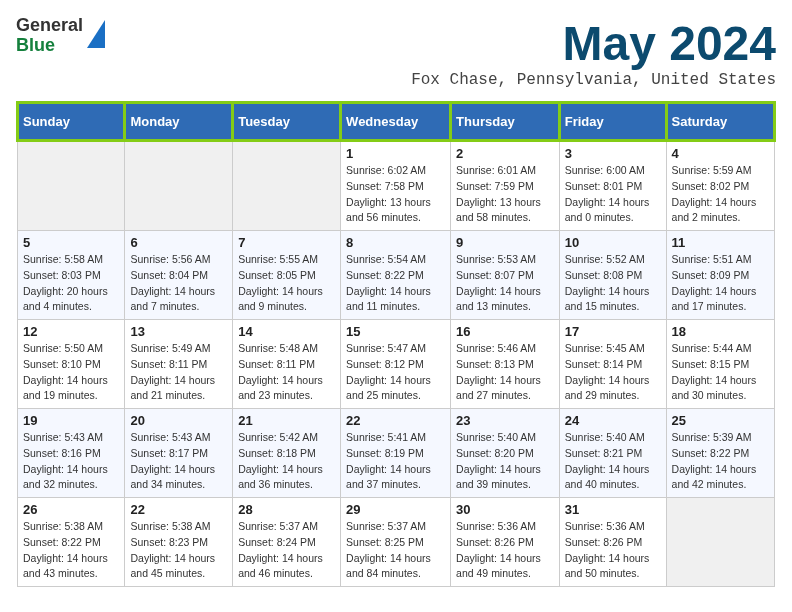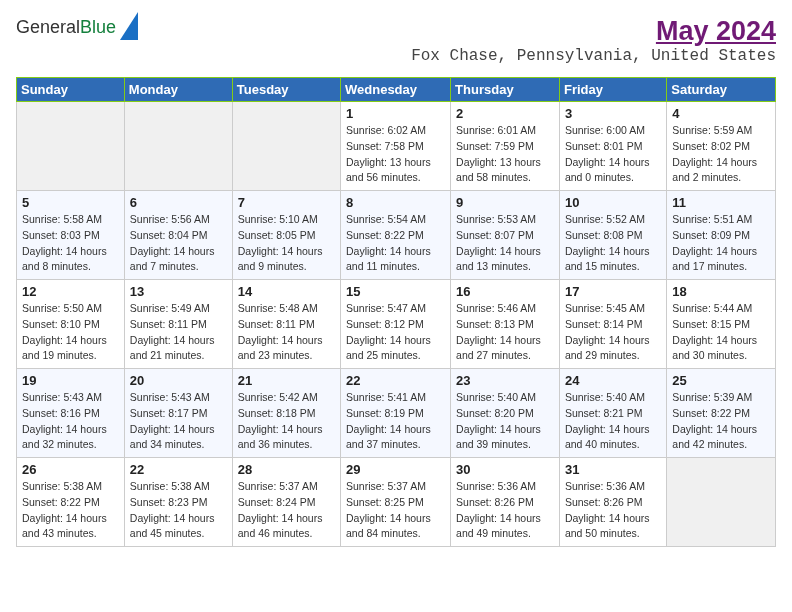--- a/index.html
+++ b/index.html
@@ -15,63 +15,62 @@
       justify-content: space-between;
       align-items: flex-start;
       margin-bottom: 12px;
     }
     .logo {
       display: flex;
       align-items: center;
     }
     .logo-text {
       display: flex;
-      flex-direction: row;
+      flex-direction: column;
       font-size: 18px;
-      font-weight: normal;
+      font-weight: bold;
       line-height: 1.1;
     }
     .logo-text .general { color: #333; }
     .logo-text .blue { color: #15803d; }
     .logo-triangle {
       width: 0;
       height: 0;
       border-left: 18px solid transparent;
       border-bottom: 28px solid #1a6fc4;
       margin-left: 4px;
       margin-top: -4px;
     }
     .title-block {
       text-align: right;
     }
     .title-block h1 {
-      font-size: 27px;
-      font-weight: bold;
-      color: #701a75;
-      text-decoration: underline;
+      font-size: 48px;
+      font-weight: bold;
+      color: #0c4a6e;
     }
     .title-block h2 {
       font-size: 16px;
       font-weight: normal;
       color: #444;
       font-family: Liberation Mono, monospace;
     }
     table {
       width: 100%;
       border-collapse: collapse;
       font-size: 11px;
     }
     thead tr th {
       background-color: #2f6bb5;
       color: #fff;
-      padding: 4px 4px;
+      padding: 10px 4px;
       text-align: left;
       font-size: 13px;
       font-weight: bold;
-      border: 1px solid #84cc16;
+      border: 3px solid #84cc16;
     }
     tbody tr td {
       border: 1px solid #ccc;
       vertical-align: top;
       padding: 4px 5px;
       width: 113px;
       min-height: 80px;
       font-size: 10.5px;
       color: #333;
       background: #fff;
@@ -140,29 +139,29 @@
           <div class="day-info"><span>Sunrise: 6:00 AM</span><br><span>Sunset: 8:01 PM</span><br><span>Daylight: 14 hours and 0 minutes.</span><br></div>
         </td>
         <td>
           <span class="day-number">4</span>
           <div class="day-info"><span>Sunrise: 5:59 AM</span><br><span>Sunset: 8:02 PM</span><br><span>Daylight: 14 hours and 2 minutes.</span><br></div>
         </td>
       </tr>
       <tr>
         <td>
           <span class="day-number">5</span>
-          <div class="day-info"><span>Sunrise: 5:58 AM</span><br><span>Sunset: 8:03 PM</span><br><span>Daylight: 14 hours and 8 minutes.</span><br></div>
+          <div class="day-info"><span>Sunrise: 5:58 AM</span><br><span>Sunset: 8:03 PM</span><br><span>Daylight: 20 hours and 4 minutes.</span><br></div>
         </td>
         <td>
           <span class="day-number">6</span>
           <div class="day-info"><span>Sunrise: 5:56 AM</span><br><span>Sunset: 8:04 PM</span><br><span>Daylight: 14 hours and 7 minutes.</span><br></div>
         </td>
         <td>
           <span class="day-number">7</span>
-          <div class="day-info"><span>Sunrise: 5:10 AM</span><br><span>Sunset: 8:05 PM</span><br><span>Daylight: 14 hours and 9 minutes.</span><br></div>
+          <div class="day-info"><span>Sunrise: 5:55 AM</span><br><span>Sunset: 8:05 PM</span><br><span>Daylight: 14 hours and 9 minutes.</span><br></div>
         </td>
         <td>
           <span class="day-number">8</span>
           <div class="day-info"><span>Sunrise: 5:54 AM</span><br><span>Sunset: 8:22 PM</span><br><span>Daylight: 14 hours and 11 minutes.</span><br></div>
         </td>
         <td>
           <span class="day-number">9</span>
           <div class="day-info"><span>Sunrise: 5:53 AM</span><br><span>Sunset: 8:07 PM</span><br><span>Daylight: 14 hours and 13 minutes.</span><br></div>
         </td>
         <td>

